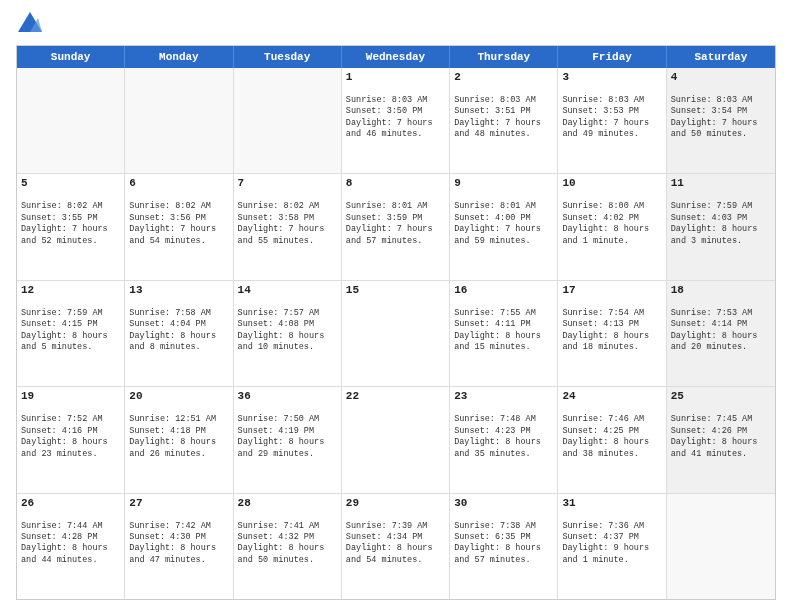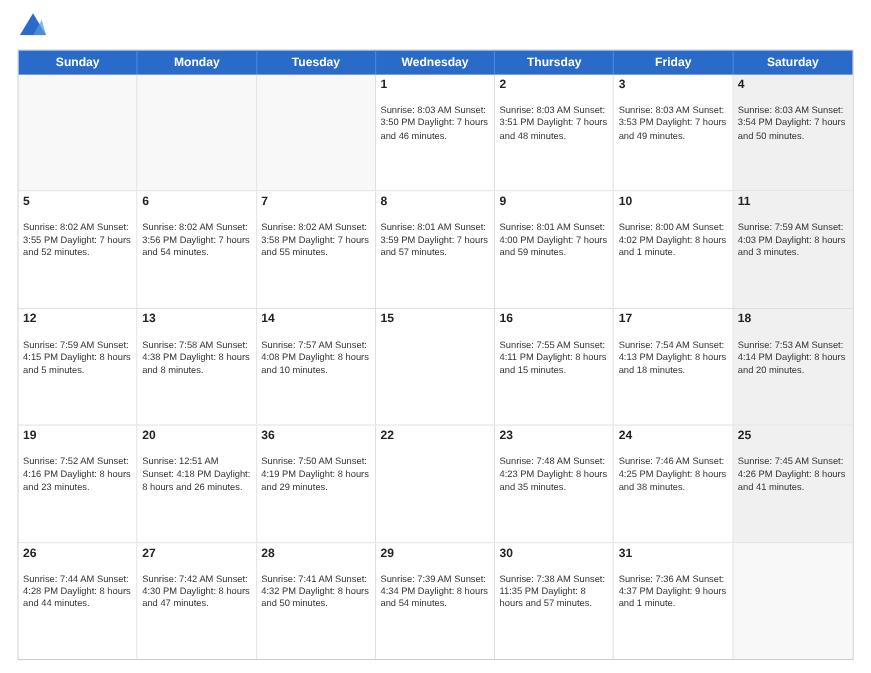--- a/index.html
+++ b/index.html
@@ -51,20 +51,21 @@
     .title-block h2 {
       font-size: 14px;
       font-weight: normal;
       color: #444;
     }
     .calendar {
       flex: 1;
       display: flex;
       flex-direction: column;
       border: 1px solid #ccc;
+      font-family: Liberation Mono, monospace;
     }
     .cal-header {
       display: grid;
       grid-template-columns: repeat(7, 1fr);
       background: #2a6ac8;
     }
     .cal-header-cell {
       color: #fff;
       font-size: 11px;
       font-weight: bold;
@@ -222,21 +223,21 @@
         <div class="cal-row">
           <div class="cal-cell">
             <span class="day-num">12</span>
             <div class="cell-text">Sunrise: 7:59 AM
 Sunset: 4:15 PM
 Daylight: 8 hours and 5 minutes.</div>
           </div>
           <div class="cal-cell">
             <span class="day-num">13</span>
             <div class="cell-text">Sunrise: 7:58 AM
-Sunset: 4:38 PM
+Sunset: 4:04 PM
 Daylight: 8 hours and 8 minutes.</div>
           </div>
           <div class="cal-cell">
             <span class="day-num">14</span>
             <div class="cell-text">Sunrise: 7:57 AM
 Sunset: 4:08 PM
 Daylight: 8 hours and 10 minutes.</div>
           </div>
           <div class="cal-cell">
             <span class="day-num">15</span>
@@ -322,21 +323,21 @@
           </div>
           <div class="cal-cell">
             <span class="day-num">29</span>
             <div class="cell-text">Sunrise: 7:39 AM
 Sunset: 4:34 PM
 Daylight: 8 hours and 54 minutes.</div>
           </div>
           <div class="cal-cell">
             <span class="day-num">30</span>
             <div class="cell-text">Sunrise: 7:38 AM
-Sunset: 11:35 PM
+Sunset: 6:35 PM
 Daylight: 8 hours and 57 minutes.</div>
           </div>
           <div class="cal-cell">
             <span class="day-num">31</span>
             <div class="cell-text">Sunrise: 7:36 AM
 Sunset: 4:37 PM
 Daylight: 9 hours and 1 minute.</div>
           </div>
           <div class="cal-cell empty"></div>
         </div>

